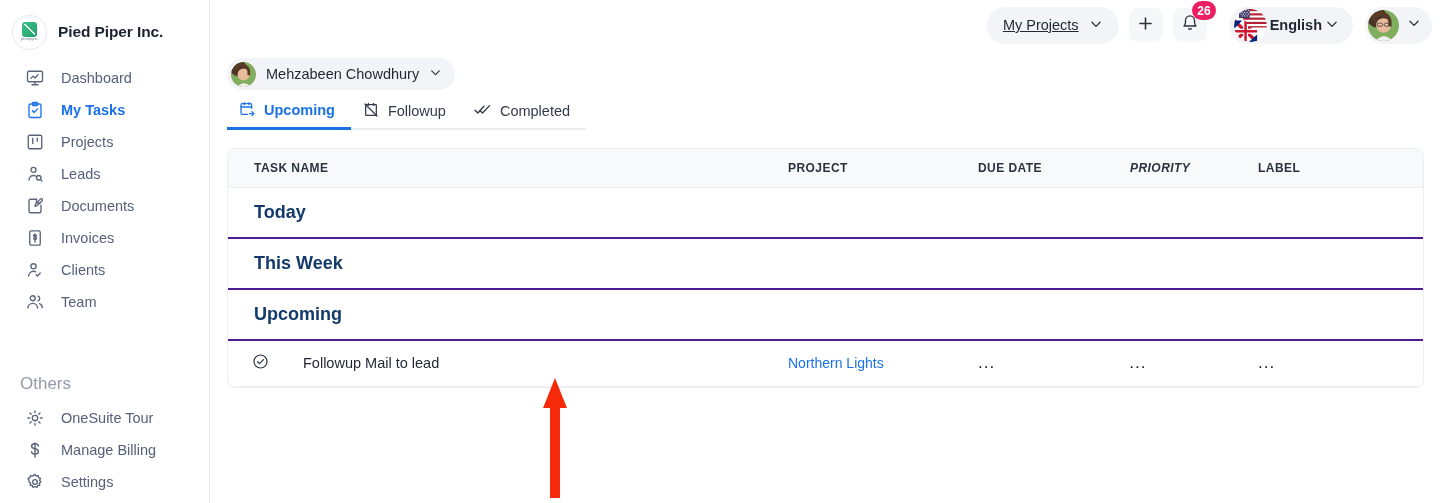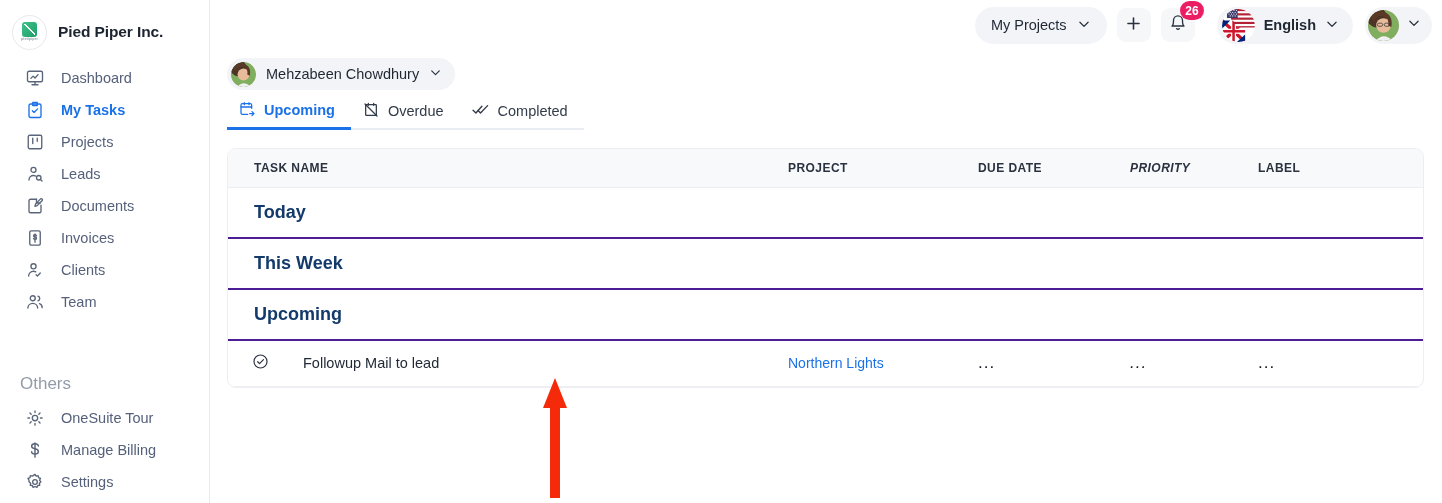--- a/index.html
+++ b/index.html
@@ -68,38 +68,38 @@
   .main { flex: 1; position: relative; background: #fff; min-width: 0; }
 
   .topbar {
     height: 50px; display: flex; align-items: center;
     justify-content: flex-end; padding-right: 10px; gap: 0;
   }
   .pill {
     display: flex; align-items: center; gap: 10px;
     background: #f2f4f7; border-radius: 22px;
     height: 37px; padding: 0 16px;
-    font-size: 14.5px; color: #1f2733; cursor: pointer;
+    font-size: 14.5px; color: #1f2733; cursor: pointer; text-decoration: underline;
   }
   .icon-btn {
     width: 34px; height: 34px; border-radius: 9px;
     display: flex; align-items: center; justify-content: center;
     background: #f6f7f9; cursor: pointer; position: relative;
     margin-left: 10px;
   }
   .badge {
     position: absolute; top: -7px; right: -9px;
     min-width: 21px; height: 19px; border-radius: 11px;
     background: #ec1e63; color: #fff;
     font-size: 12px; font-weight: 700;
     display: flex; align-items: center; justify-content: center;
     padding: 0 5px; line-height: 1;
   }
   .lang-pill {
-    display: flex; align-items: center; gap: 9px;
+    display: flex; align-items: center; gap: 3px;
     background: #f2f4f7; border-radius: 22px;
     height: 37px; padding: 0 14px 0 5px; margin-left: 22px;
     font-size: 14.5px; font-weight: 600; color: #1f2733; cursor: pointer;
   }
   .flag {
     width: 33px; height: 33px; border-radius: 50%;
     overflow: hidden; flex: 0 0 33px; position: relative; background:#fff;
   }
   .user-pill {
     display: flex; align-items: center; gap: 8px;
@@ -491,21 +491,21 @@
           <span>Upcoming</span>
         </div>
         <div class="tab">
           <span>
             <svg width="16" height="16" viewBox="0 0 24 24" fill="none" stroke="#323b49" stroke-width="1.9" stroke-linecap="round" stroke-linejoin="round">
               <path d="M5 4h14a1 1 0 0 1 1 1v14a1 1 0 0 1-1 1H5a1 1 0 0 1-1-1V5a1 1 0 0 1 1-1z"></path>
                 <path d="M8 2v3M16 2v3"></path>
                 <path d="M3 3l18 18"></path>
             </svg>
           </span>
-          <span>Overdue</span>
+          <span>Followup</span>
         </div>
         <div class="tab">
           <span>
             <svg width="17" height="17" viewBox="0 0 24 24" fill="none" stroke="#323b49" stroke-width="1.9" stroke-linecap="round" stroke-linejoin="round">
               <path d="M1.5 13l4 4L14 7.5"></path>
                 <path d="M8.5 13.5l3.5 3.5L22 6.5"></path>
             </svg>
           </span>
           <span>Completed</span>
         </div>

